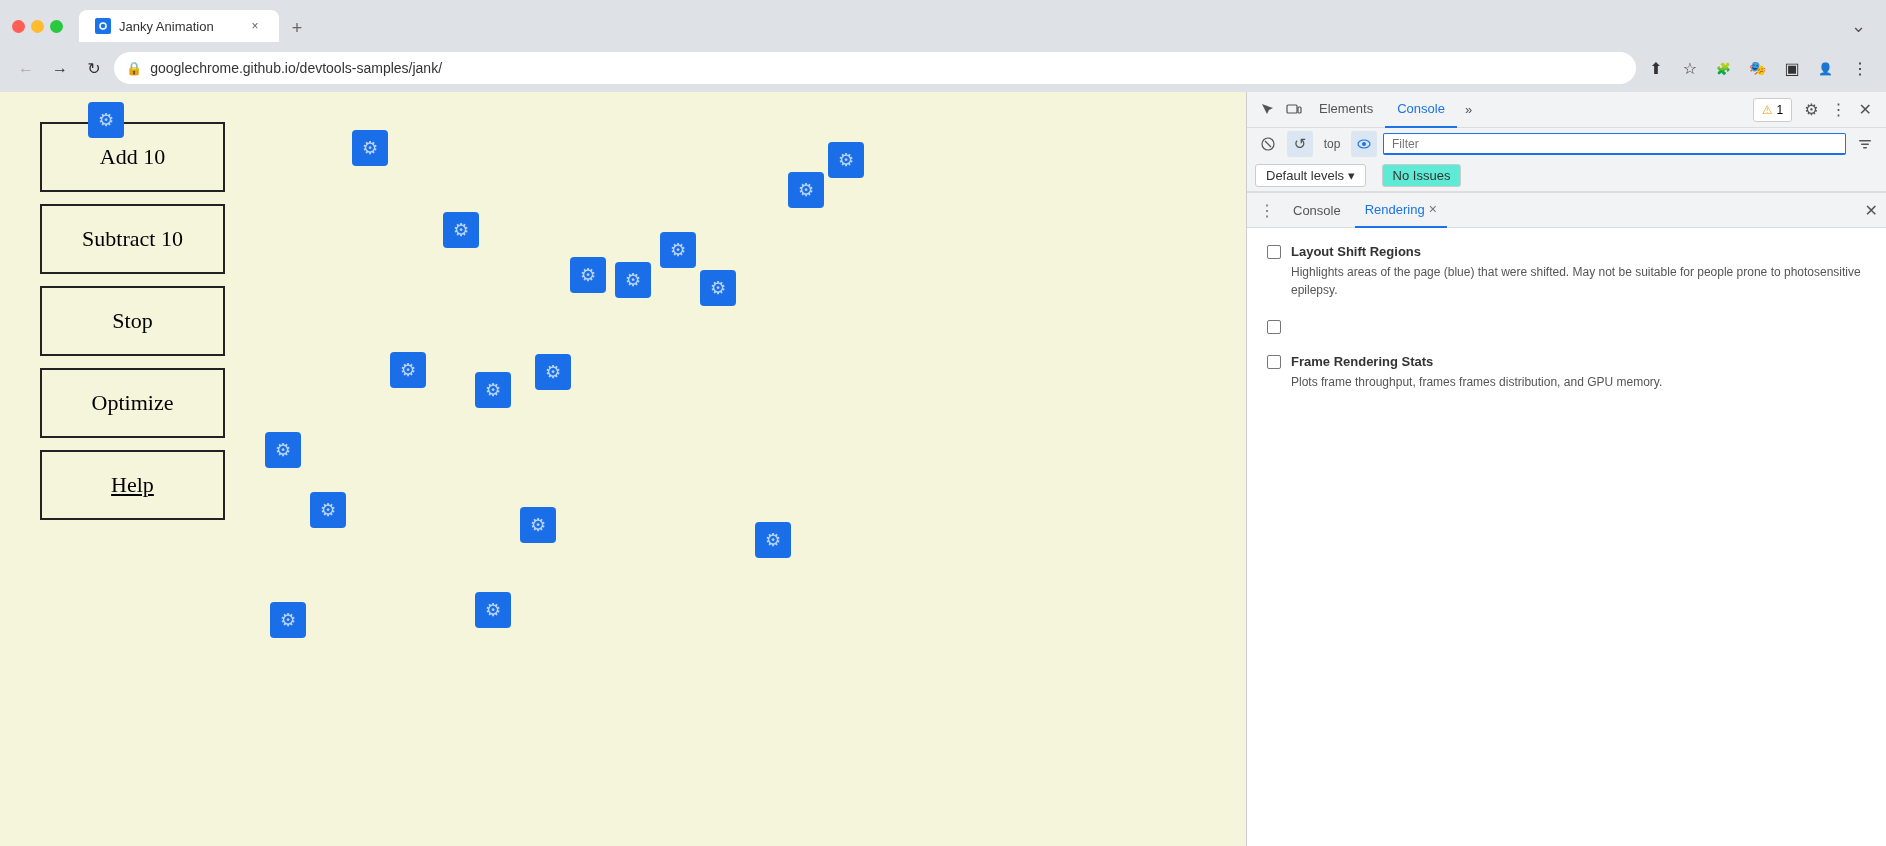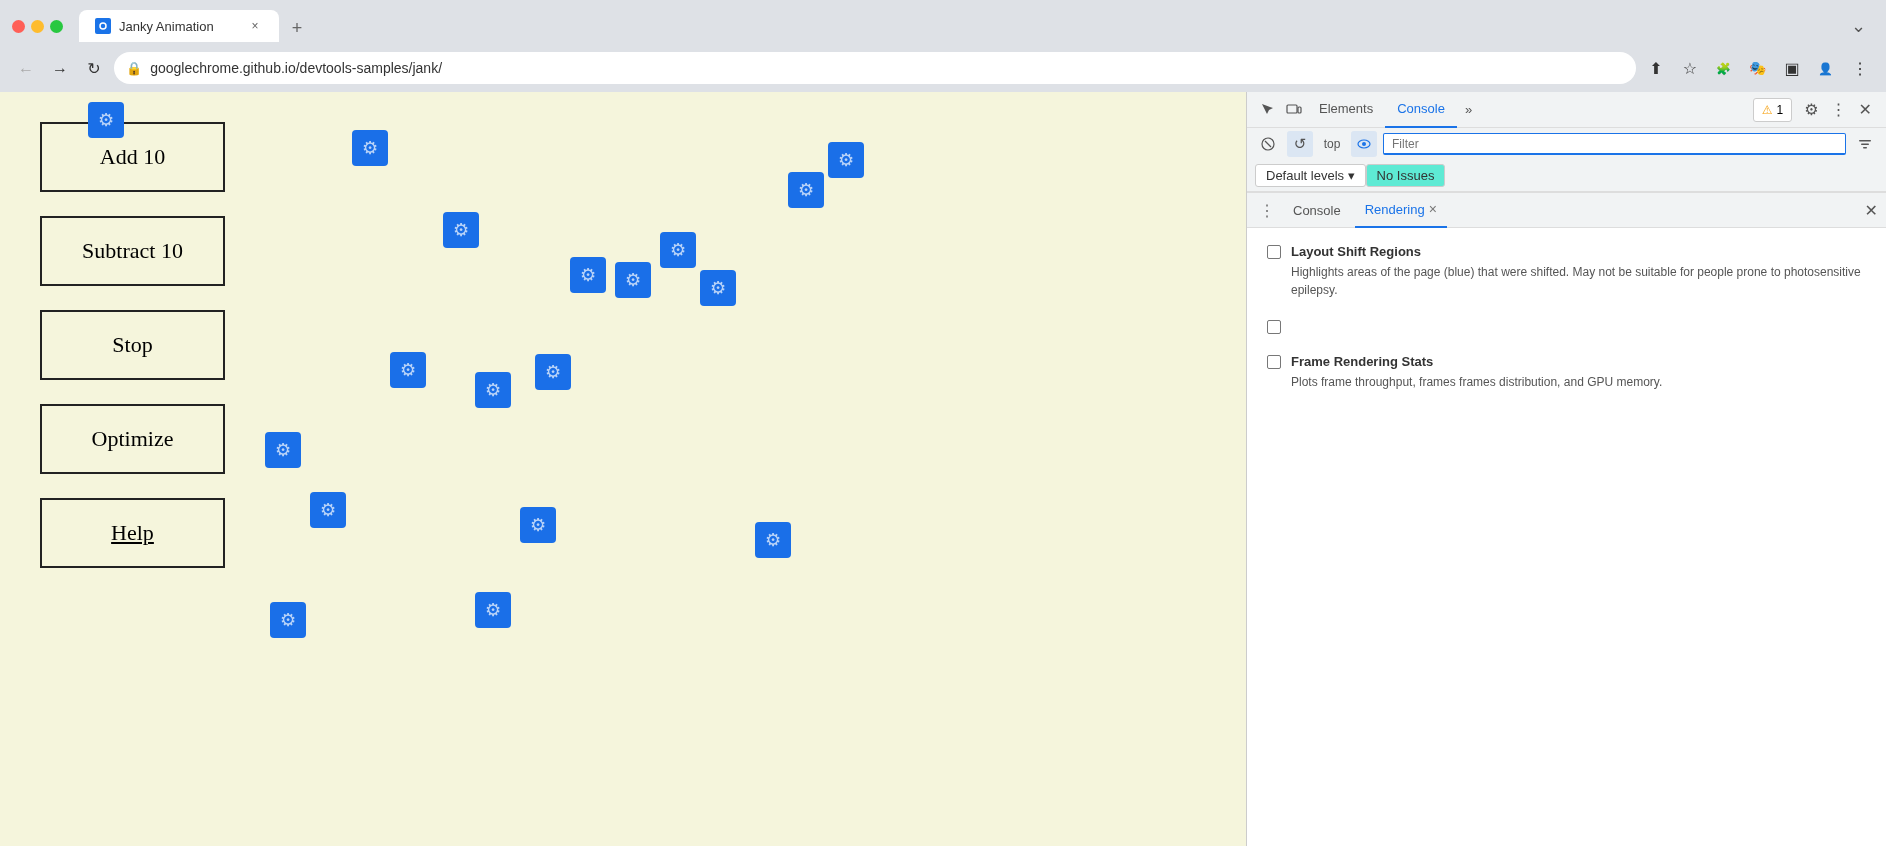--- a/index.html
+++ b/index.html
@@ -30,21 +30,21 @@
     .address-bar { flex: 1; display: flex; align-items: center; background: white; border-radius: 20px; padding: 4px 12px; gap: 8px; font-size: 14px; color: #333; height: 32px; }
     .address-lock { color: #5f6368; font-size: 13px; }
     .address-text { flex: 1; }
     .nav-action-btn { width: 28px; height: 28px; border-radius: 50%; display: flex; align-items: center; justify-content: center; color: #333; cursor: pointer; font-size: 16px; }
 
     
     .main-area { display: flex; height: calc(846px - 92px); }
 
     
     .webpage { flex: 1; background: #f5f5dc; position: relative; overflow: hidden; }
-    .page-buttons { position: absolute; left: 40px; top: 30px; display: flex; flex-direction: column; gap: 24px; }
+    .page-buttons { position: absolute; left: 40px; top: 30px; display: flex; flex-direction: column; gap: 12px; }
     .page-btn { width: 185px; padding: 20px 16px; background: #f5f5dc; border: 2px solid #222; font-size: 22px; font-family: serif; cursor: pointer; text-align: center; }
     .page-btn.help { text-decoration: underline; }
 
     
     .blue-square { position: absolute; width: 36px; height: 36px; background: #1a6fe8; border-radius: 4px; display: flex; align-items: center; justify-content: center; }
     .blue-square::after { content: '⚙'; color: rgba(255,255,255,0.7); font-size: 18px; }
 
     
     .devtools { width: 640px; background: #f1f3f4; border-left: 1px solid #ccc; display: flex; flex-direction: column; }
 
@@ -60,21 +60,21 @@
     .devtools-gear { font-size: 16px; color: #555; cursor: pointer; padding: 0 6px; }
     .devtools-dots { font-size: 16px; color: #555; cursor: pointer; padding: 0 6px; }
     .devtools-close-btn { font-size: 16px; color: #555; cursor: pointer; padding: 0 6px; }
 
     .devtools-toolbar2 { display: flex; align-items: center; padding: 0 8px; height: 32px; gap: 6px; }
     .toolbar-icon { width: 26px; height: 26px; display: flex; align-items: center; justify-content: center; font-size: 14px; color: #555; cursor: pointer; border-radius: 3px; }
     .toolbar-icon.active { background: rgba(26,115,232,0.1); }
     .filter-input { flex: 1; height: 22px; border: 1px solid #1a73e8; border-bottom: 2px solid #1a73e8; border-radius: 2px; padding: 2px 8px; font-size: 12px; outline: none; background: white; color: #14532d; }
     .toolbar2-end { width: 26px; height: 26px; display: flex; align-items: center; justify-content: center; font-size: 14px; color: #555; cursor: pointer; }
 
-    .devtools-levels-row { display: flex; align-items: center; padding: 4px 8px; gap: 0; }
+    .devtools-levels-row { display: flex; align-items: center; padding: 4px 8px; gap: 16px; }
     .levels-btn { display: flex; align-items: center; gap: 4px; padding: 3px 10px; border: 1px solid #ccc; border-radius: 3px; font-size: 13px; background: white; cursor: pointer; color: #333; }
     .no-issues-btn { padding: 3px 10px; border: 1px solid #ccc; border-radius: 3px; font-size: 13px; background: #5eead4; cursor: pointer; color: #333; }
 
     
     .rendering-panel-header { display: flex; align-items: center; padding: 0 8px; height: 36px; border-bottom: 1px solid #ddd; border-top: 1px solid #ddd; gap: 4px; }
     .panel-dots { font-size: 16px; color: #777; cursor: pointer; padding: 0 4px; }
     .panel-tab { display: flex; align-items: center; gap: 4px; padding: 0 10px; height: 36px; font-size: 13px; color: #555; cursor: pointer; }
     .panel-tab.active { color: #1a73e8; border-bottom: 2px solid #1a73e8; }
     .panel-tab-close { font-size: 14px; color: #777; cursor: pointer; }
     .panel-spacer { flex: 1; }

